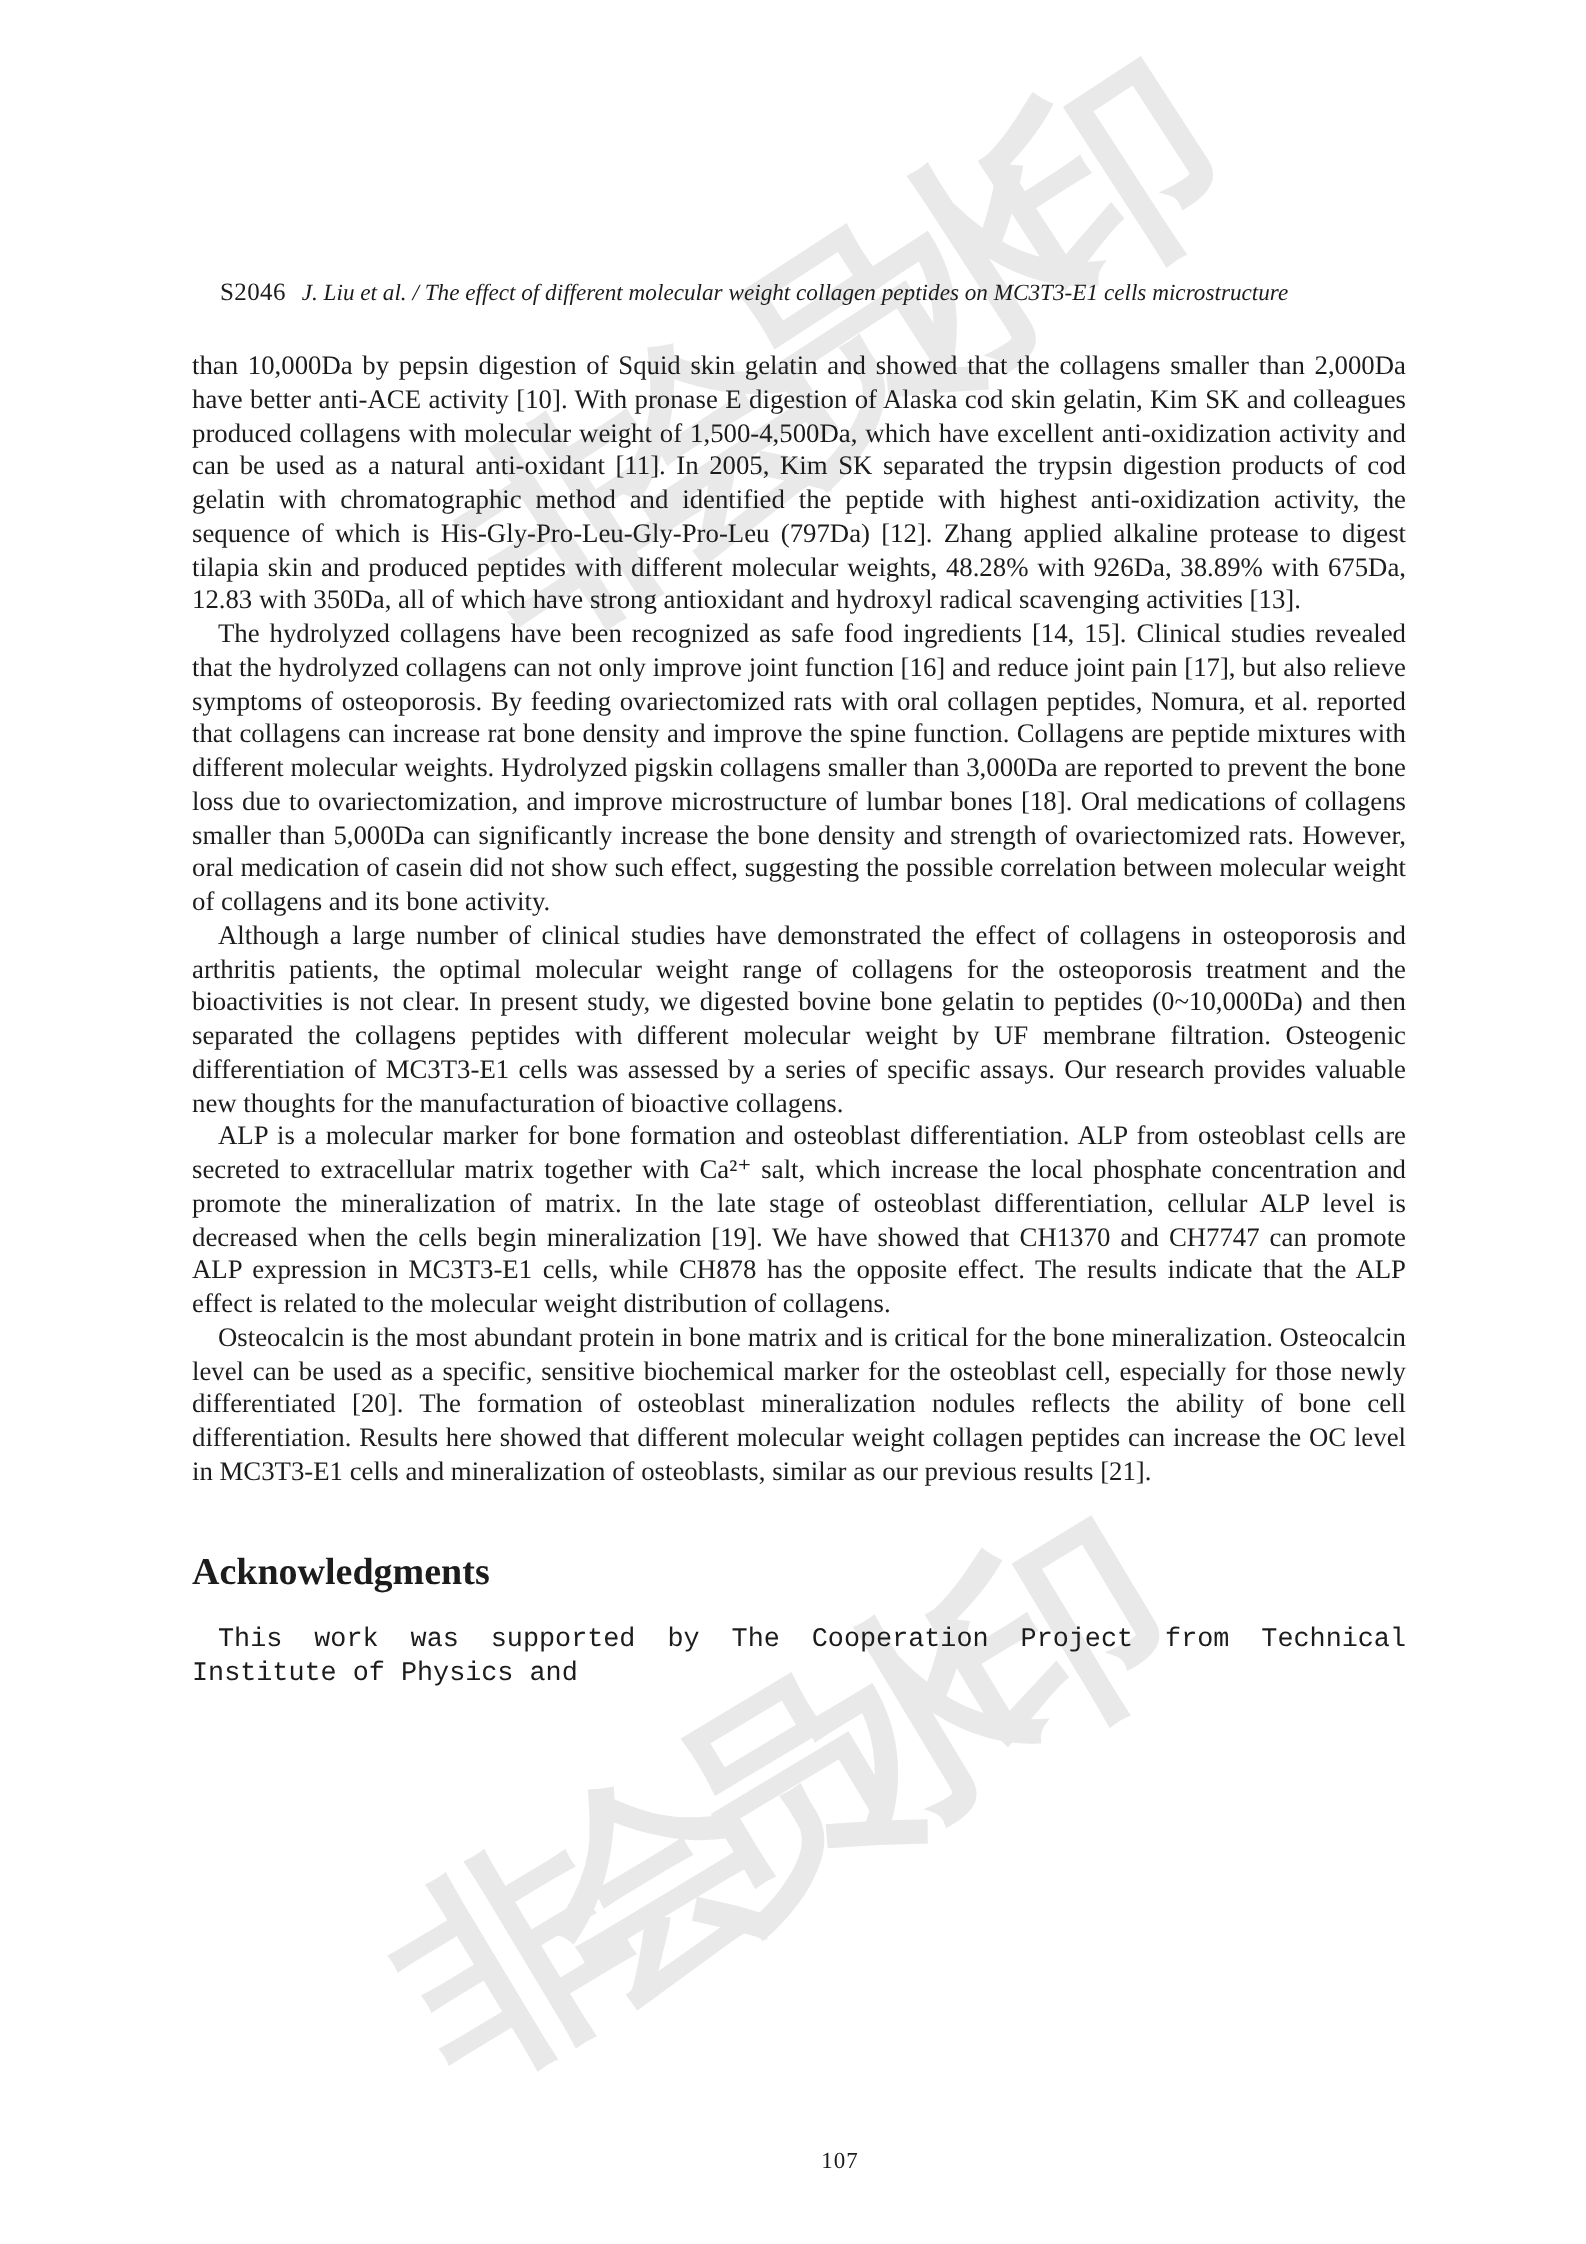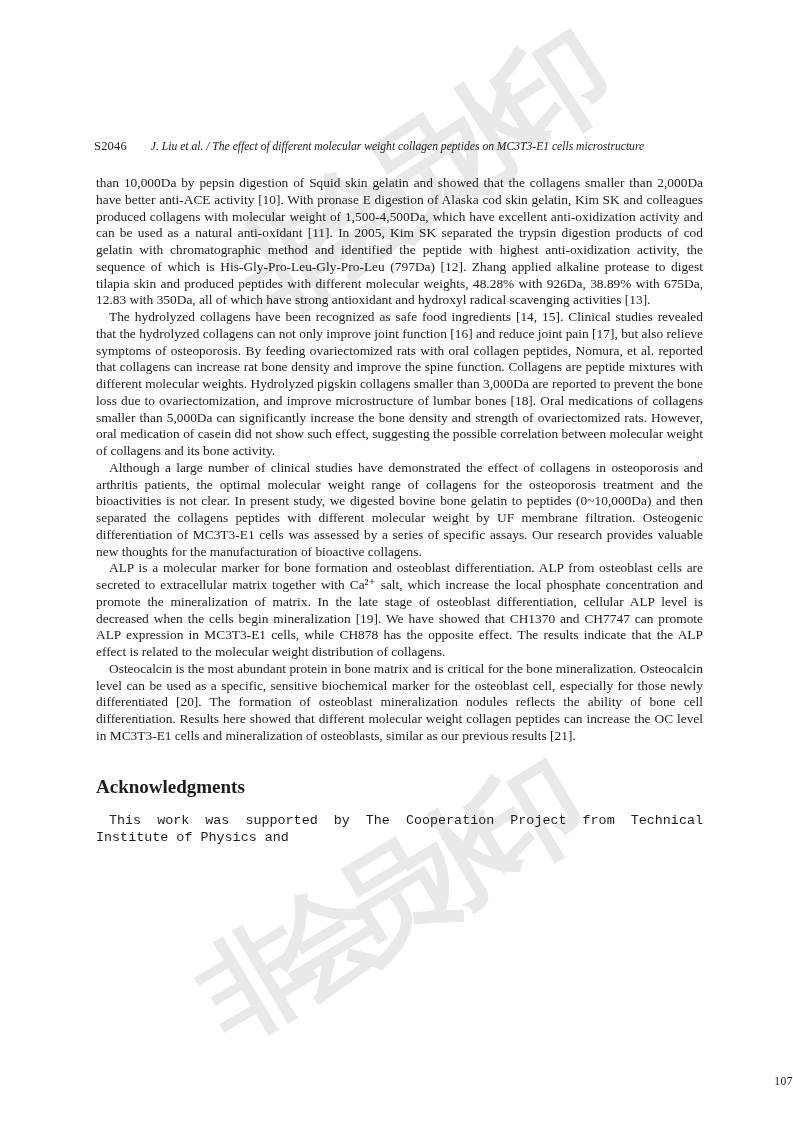--- a/index.html
+++ b/index.html
@@ -43,21 +43,21 @@
   .running-header {
     position: absolute;
     top: 139px;
     left: 94px;
     width: 607px;
     height: 16px;
     z-index: 1;
   }
   .page-id {
     position: absolute;
-    left: 0;
+    left: 16px;
     top: 0;
     font-size: 12.5px;
     letter-spacing: 0.2px;
   }
   .running-title {
     position: absolute;
     left: 0;
     right: 0;
     top: 1px;
     text-align: center;
@@ -92,21 +92,21 @@
   .ack-para {
     margin: 18px 0 0 0;
     font-family: Liberation Mono, monospace;
   }
   
   .page-footer {
     position: absolute;
     left: 0;
     right: 0;
     top: 1071px;
-    text-align: right;
+    text-align: center;
     z-index: 1;
     padding-left: 47px;
   }
   .page-number {
     font-size: 11.5px;
     letter-spacing: 0.5px;
   }
 </style>
 </head>
 <body>

